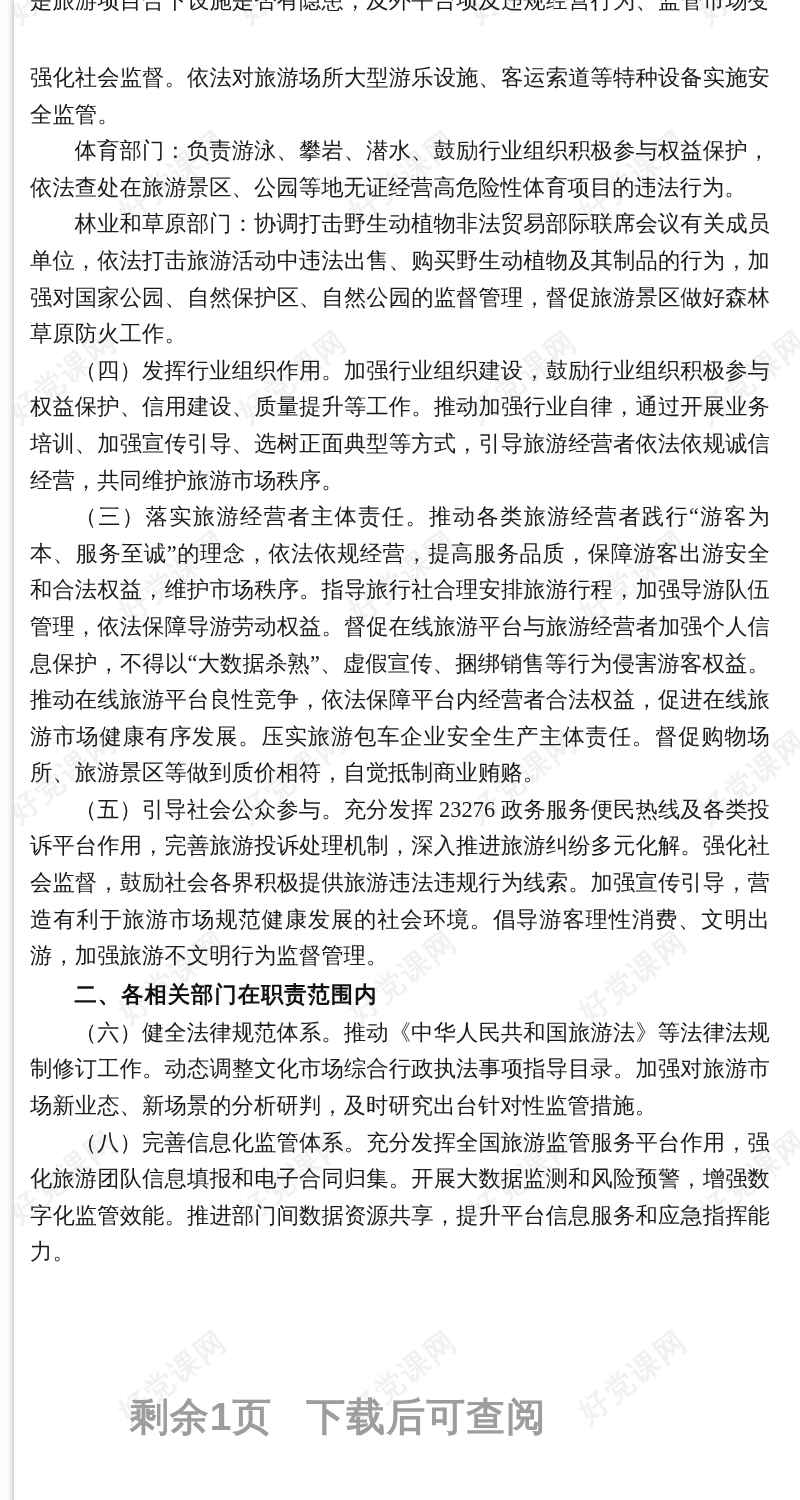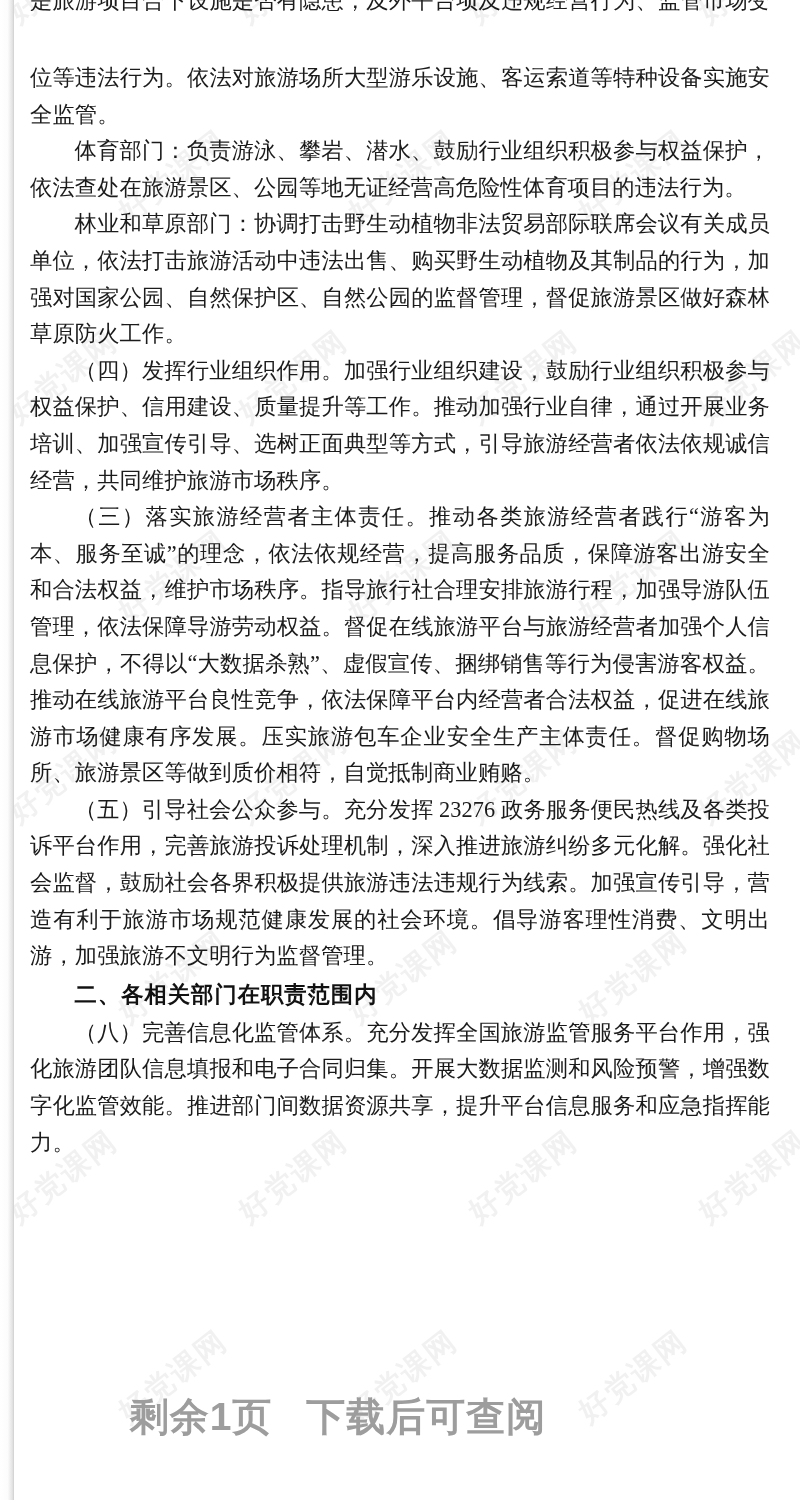--- a/index.html
+++ b/index.html
@@ -158,26 +158,27 @@
 
 <div id="page-shadow"></div>
 
 <div id="doc">
 
   <div class="clip-top">
     <p class="para">是旅游项目合下设施是否有隐患，及外平台项及违规经营行为、监管市场变配违</p>
   </div>
 
   <div class="body-wrap" id="body-wrap">
-      <p class="para">位等违法行为。依法对旅游场所大型游乐设施、客运索道等特种设备实施安全监管。</p>
+      <p class="para">强化社会监督。依法对旅游场所大型游乐设施、客运索道等特种设备实施安全监管。</p>
       <p class="para indent">体育部门：负责游泳、攀岩、潜水、鼓励行业组织积极参与权益保护，依法查处在旅游景区、公园等地无证经营高危险性体育项目的违法行为。</p>
       <p class="para indent">林业和草原部门：协调打击野生动植物非法贸易部际联席会议有关成员单位，依法打击旅游活动中违法出售、购买野生动植物及其制品的行为，加强对国家公园、自然保护区、自然公园的监督管理，督促旅游景区做好森林草原防火工作。</p>
       <p class="para indent">（四）发挥行业组织作用。加强行业组织建设，鼓励行业组织积极参与权益保护、信用建设、质量提升等工作。推动加强行业自律，通过开展业务培训、加强宣传引导、选树正面典型等方式，引导旅游经营者依法依规诚信经营，共同维护旅游市场秩序。</p>
       <p class="para indent">（三）落实旅游经营者主体责任。推动各类旅游经营者践行“游客为本、服务至诚”的理念，依法依规经营，提高服务品质，保障游客出游安全和合法权益，维护市场秩序。指导旅行社合理安排旅游行程，加强导游队伍管理，依法保障导游劳动权益。督促在线旅游平台与旅游经营者加强个人信息保护，不得以“大数据杀熟”、虚假宣传、捆绑销售等行为侵害游客权益。推动在线旅游平台良性竞争，依法保障平台内经营者合法权益，促进在线旅游市场健康有序发展。压实旅游包车企业安全生产主体责任。督促购物场所、旅游景区等做到质价相符，自觉抵制商业贿赂。</p>
       <p class="para indent">（五）引导社会公众参与。充分发挥 23276 政务服务便民热线及各类投诉平台作用，完善旅游投诉处理机制，深入推进旅游纠纷多元化解。强化社会监督，鼓励社会各界积极提供旅游违法违规行为线索。加强宣传引导，营造有利于旅游市场规范健康发展的社会环境。倡导游客理性消费、文明出游，加强旅游不文明行为监督管理。</p>
       <p class="heading">二、各相关部门在职责范围内</p>
+      <p class="para indent">（六）健全法律规范体系。推动《中华人民共和国旅游法》等法律法规制修订工作。动态调整文化市场综合行政执法事项指导目录。加强对旅游市场新业态、新场景的分析研判，及时研究出台针对性监管措施。</p>
       <p class="para indent">（八）完善信息化监管体系。充分发挥全国旅游监管服务平台作用，强化旅游团队信息填报和电子合同归集。开展大数据监测和风险预警，增强数字化监管效能。推进部门间数据资源共享，提升平台信息服务和应急指挥能力。</p>
     </div>
 </div>
 
 <div id="footer">
   <span class="footer-line">剩余1页</span><span class="gap"></span><span class="footer-line">下载后可查阅</span>
 </div>
 
 </body></html>

